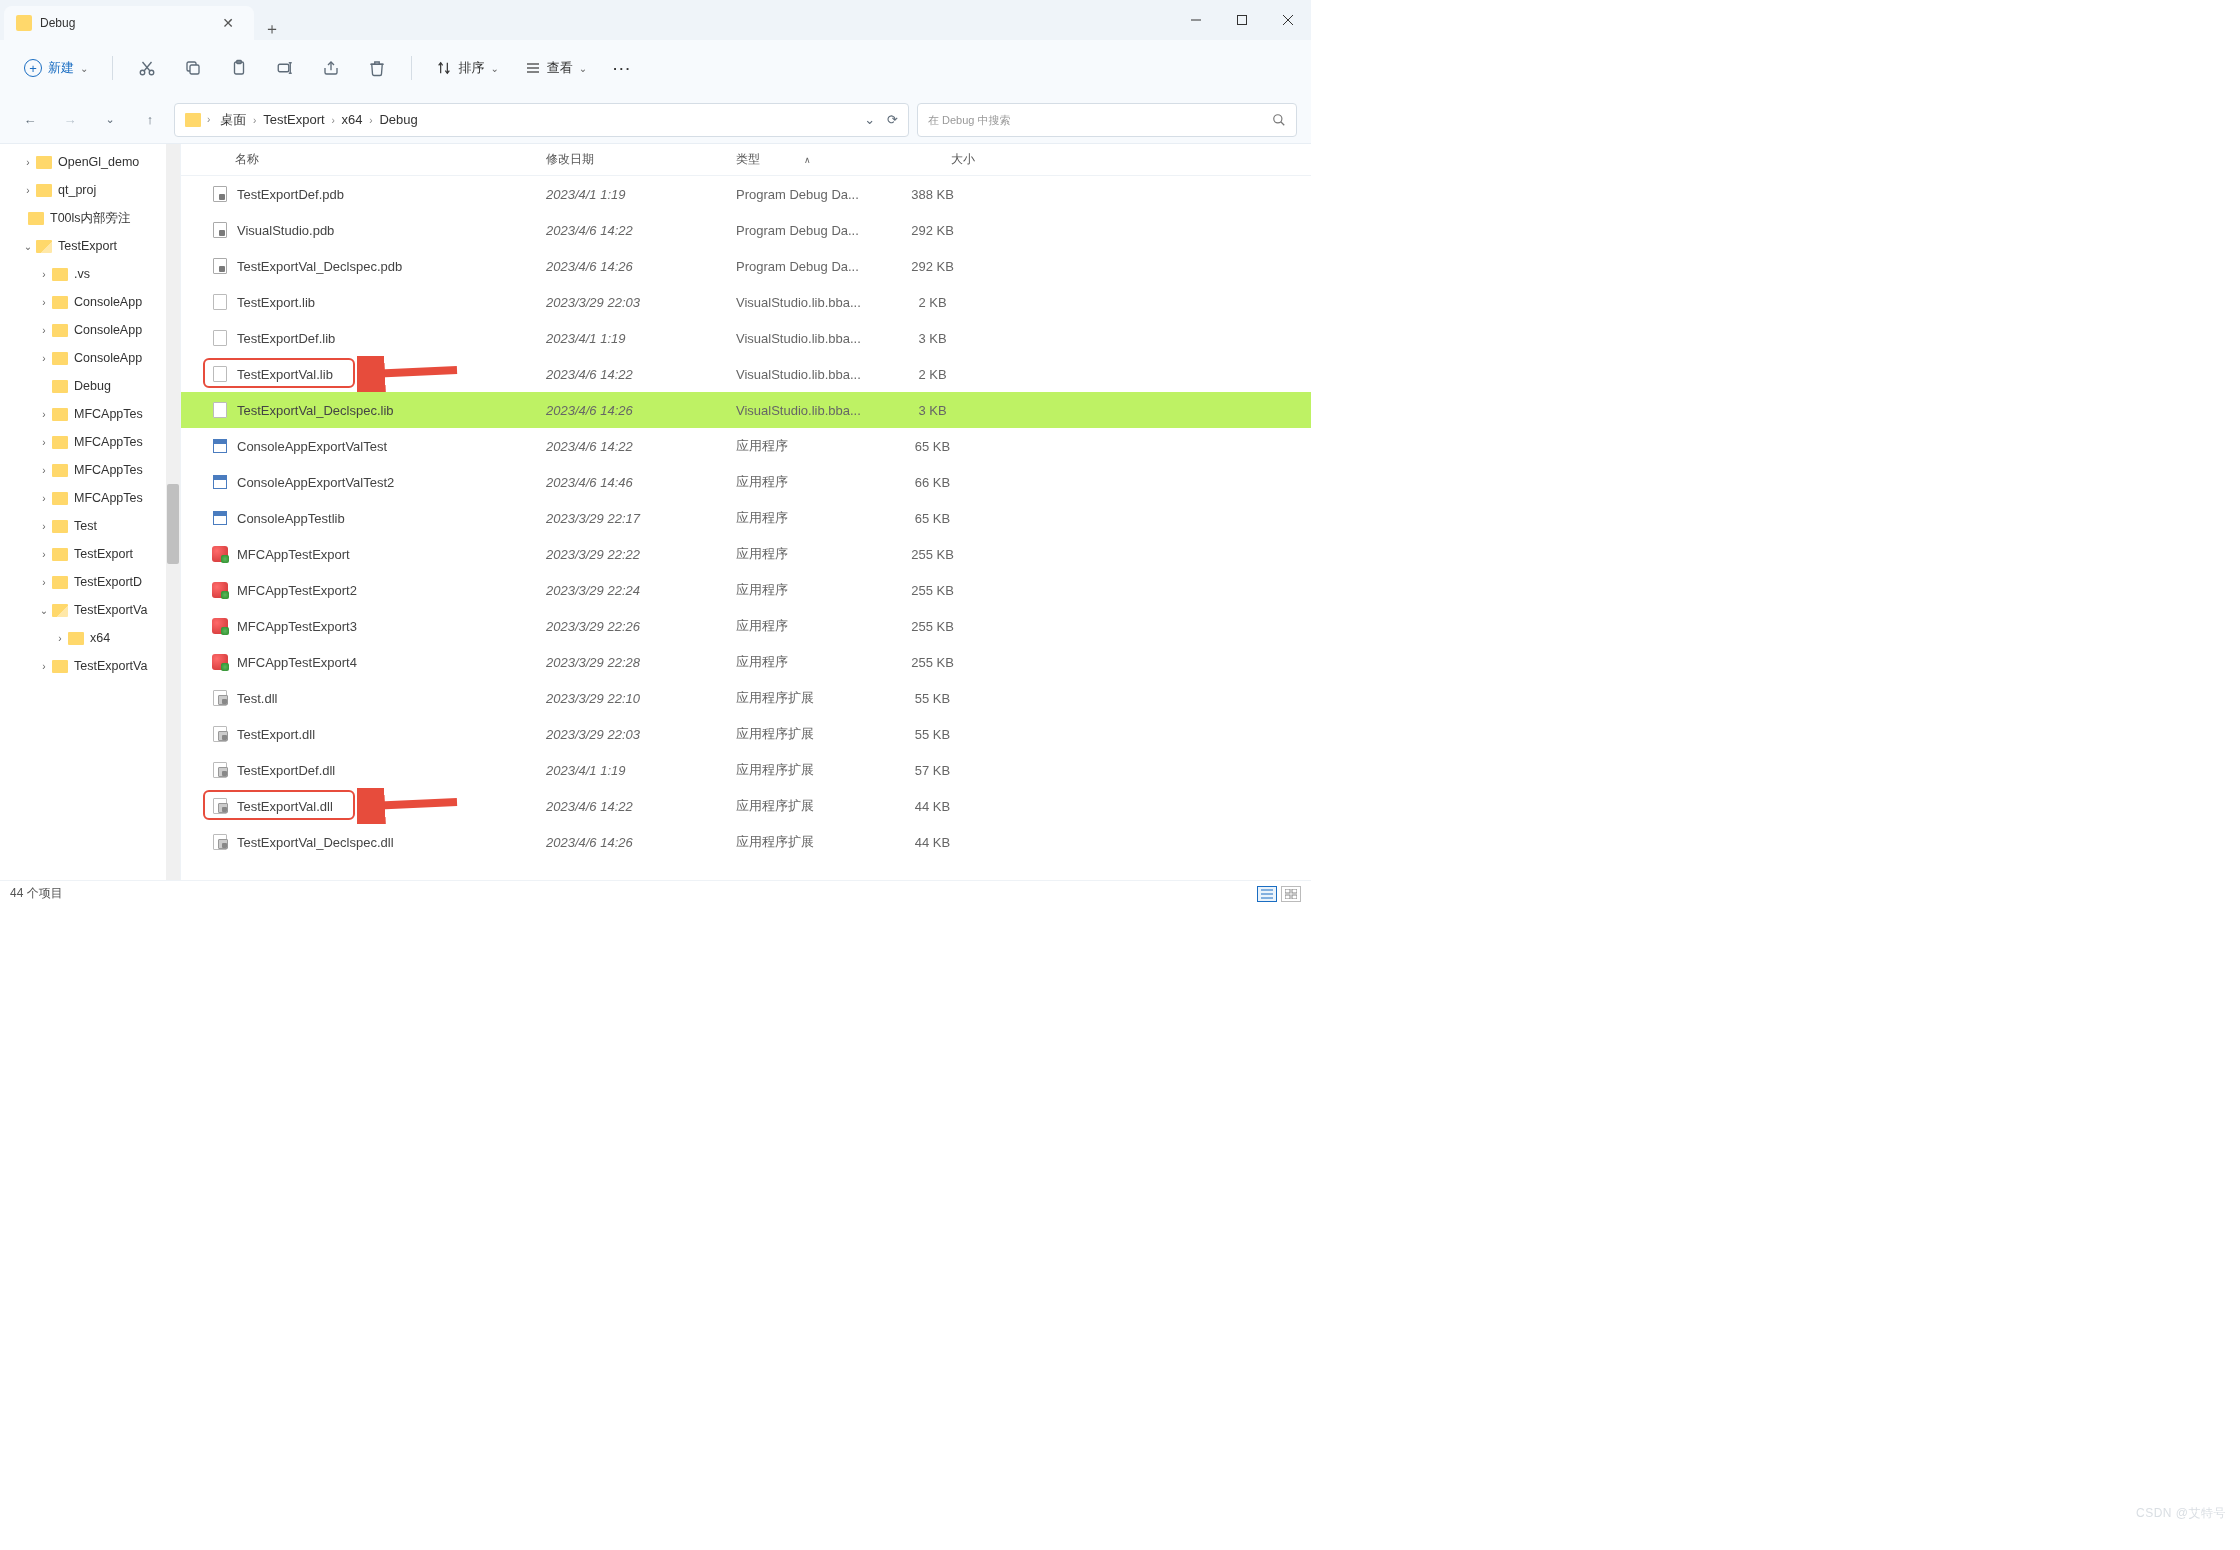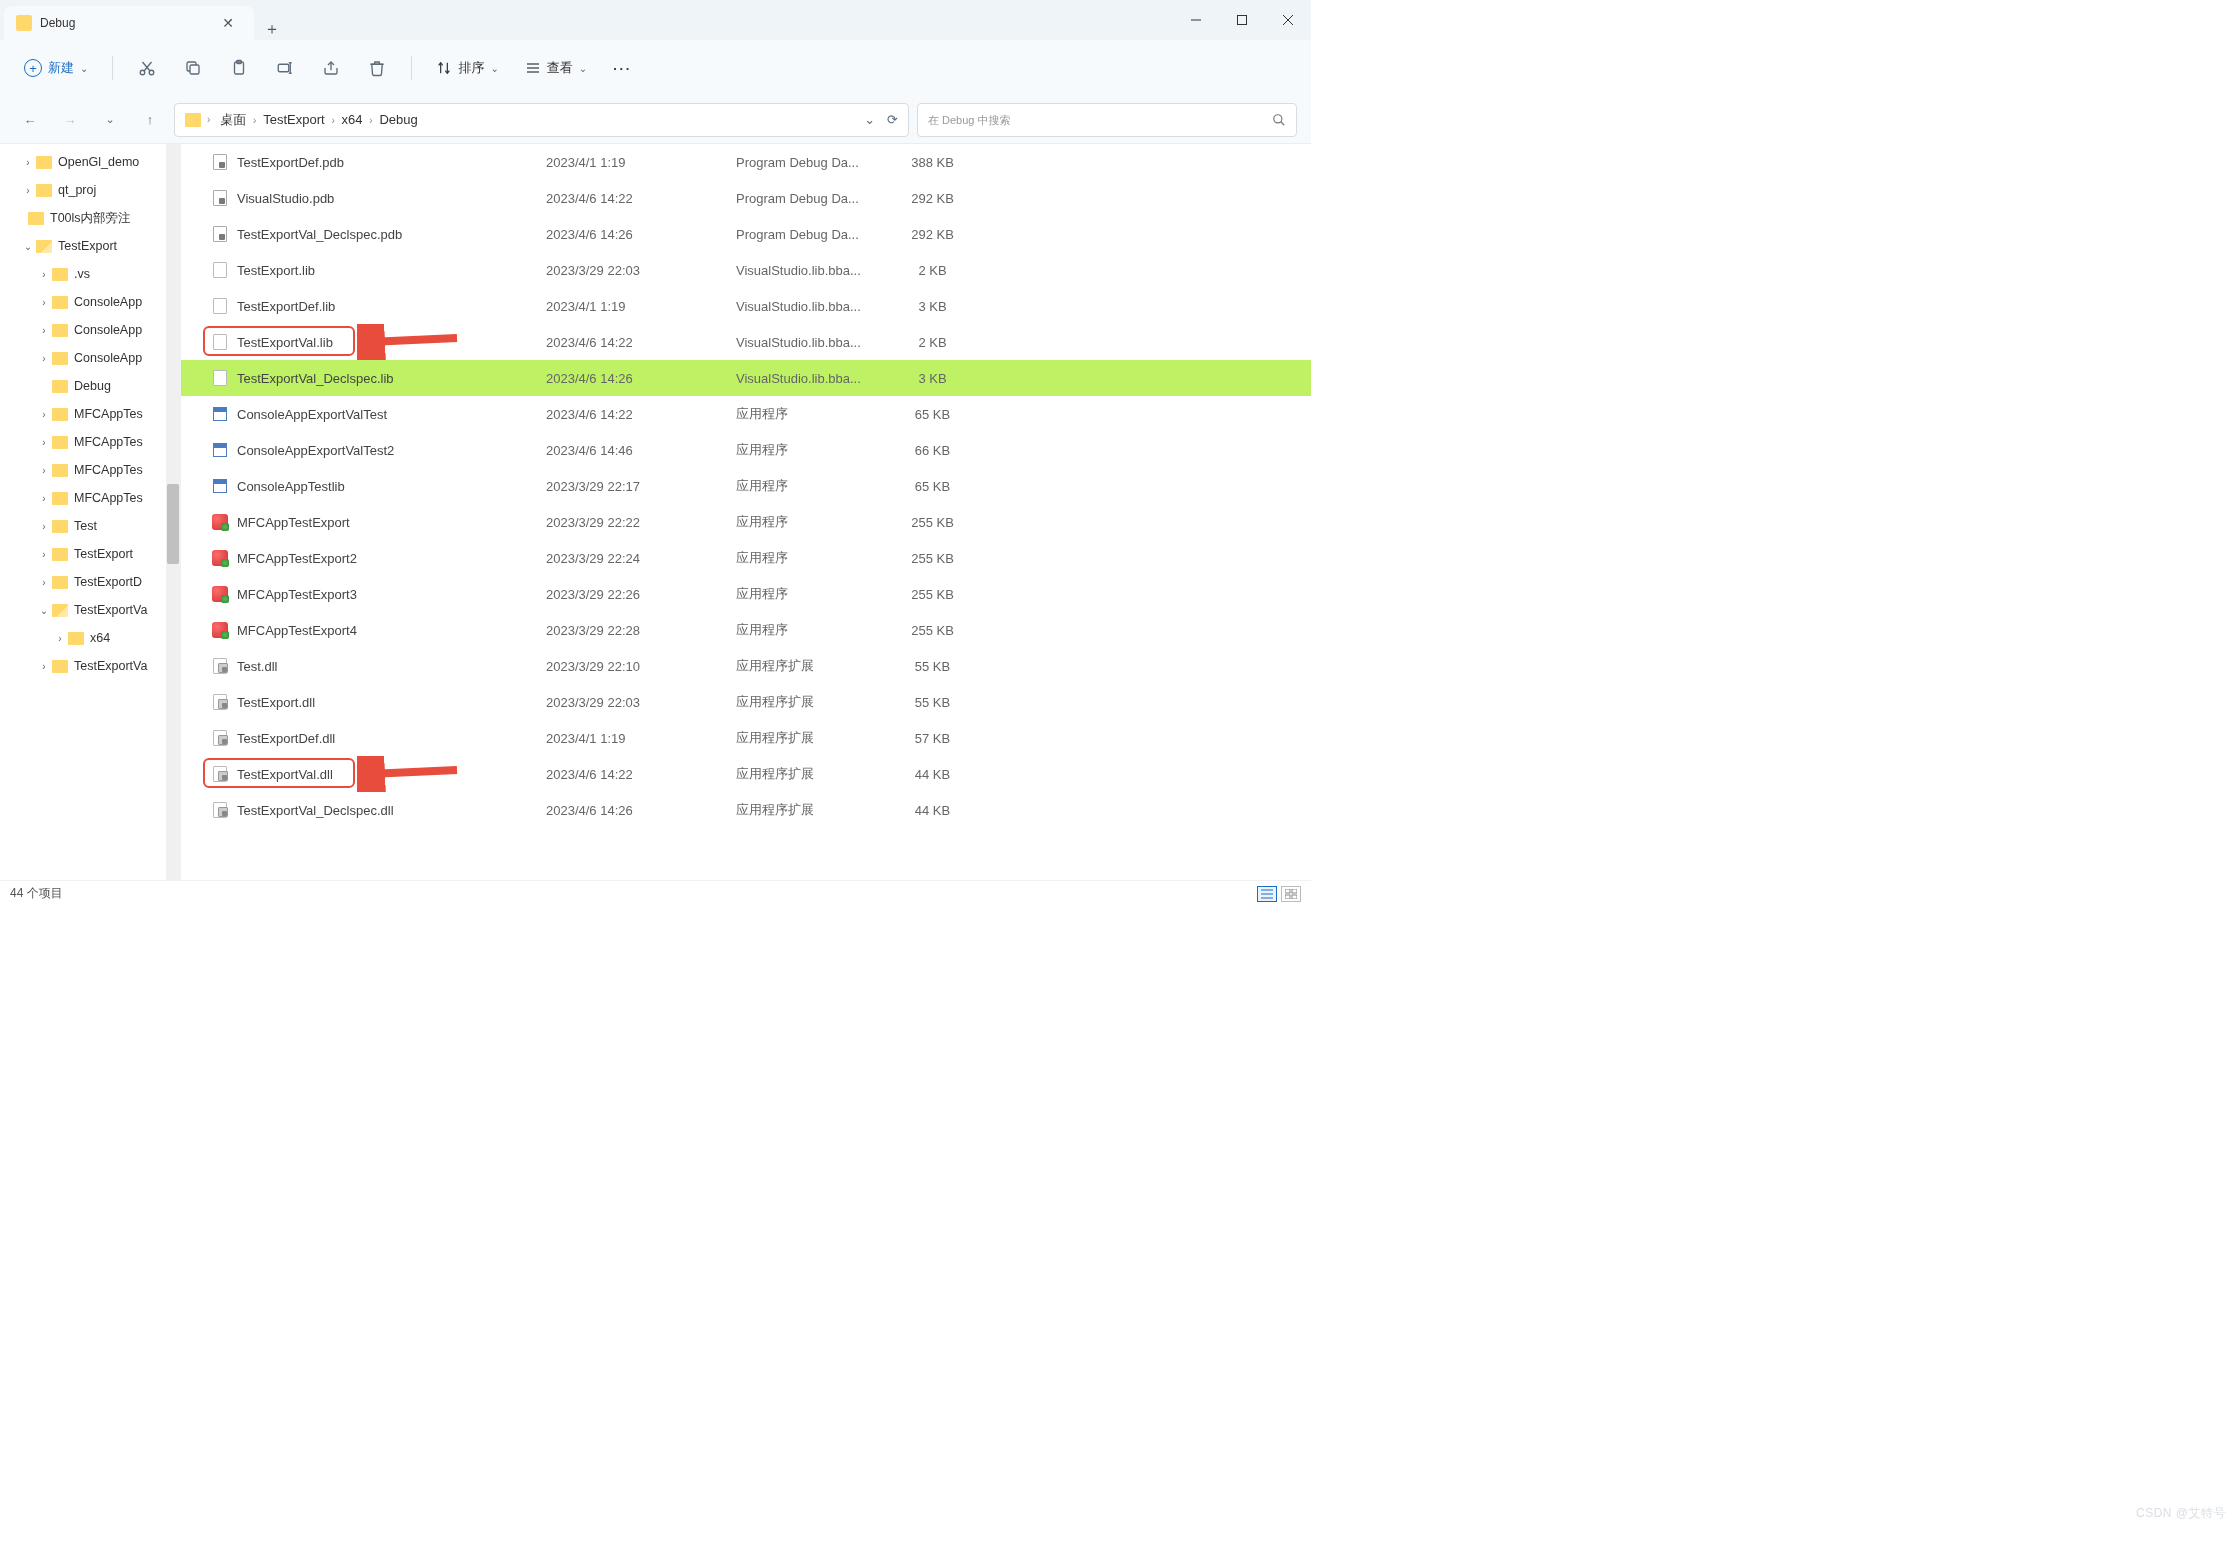--- a/index.html
+++ b/index.html
@@ -69,21 +69,21 @@
     .icon-pdb { width: 14px; height: 16px; border: 1px solid #aaa; background: #fff; border-radius: 1px; position: relative; }
     .icon-pdb::after { content: ''; position: absolute; bottom: 1px; right: 1px; width: 6px; height: 6px; background: #7a7a7a; border-radius: 1px; }
     .icon-exe { width: 14px; height: 14px; border: 1.5px solid #4a7cbf; background: #fff; position: relative; }
     .icon-exe::after { content: ''; position: absolute; top: 0; left: 0; right: 0; height: 4px; background: #4a7cbf; }
     .icon-mfc { width: 16px; height: 16px; background: radial-gradient(circle at 30% 30%, #ff6b6b, #cc3030); border-radius: 3px; position: relative; }
     .icon-mfc::after { content: ''; position: absolute; bottom: -1px; right: -1px; width: 8px; height: 8px; background: radial-gradient(circle, #5bb85b, #2a8a2a); border-radius: 2px; }
     .icon-dll { width: 14px; height: 16px; border: 1px solid #bbb; background: #fff; border-radius: 1px; position: relative; }
     .icon-dll::before { content: ''; position: absolute; bottom: 0px; right: -2px; width: 8px; height: 8px; background: #ccc; border: 1px solid #999; border-radius: 1px; }
     .icon-dll::after { content: ''; position: absolute; bottom: 1px; right: -1px; width: 5px; height: 5px; background: #888; border-radius: 1px; }
     .cell-name { width: 335px; overflow: hidden; text-overflow: ellipsis; white-space: nowrap; }
-    .cell-date { width: 190px; color: #666; }
+    .cell-date { width: 190px; color: #666; font-style: italic; }
     .cell-type { width: 154px; color: #666; overflow: hidden; text-overflow: ellipsis; white-space: nowrap; }
     .cell-size { width: 95px; text-align: center; color: #666; padding-right: 10px; }
     
     .highlight-box { position: absolute; border: 2.5px solid #e74c3c; border-radius: 6px; pointer-events: none; z-index: 5; }
     .arrow-annot { position: absolute; pointer-events: none; z-index: 6; }
     
     
     .status-bar { height: 26px; display: flex; align-items: center; padding: 0 10px; font-size: 12px; color: #555; border-top: 1px solid #eef2f6; }
     .view-toggles { margin-left: auto; display: flex; gap: 4px; align-items: center; }
     .view-toggle { width: 20px; height: 16px; border: 1px solid #bbb; display: flex; align-items: center; justify-content: center; cursor: pointer; }
@@ -315,20 +315,29 @@
           <span class="tree-chevron">›</span>
           <div class="tree-folder-icon"></div>
           <span>TestExportVa</span>
         </div>
       </div>
     <div class="sidebar-scroll">
       <div class="sidebar-thumb"></div>
     </div>
   </div>
   <div class="file-area">
+    <div class="column-headers">
+      <div class="col-name">名称</div>
+      <div class="col-date">修改日期</div>
+      <div class="col-type">
+        <span>类型</span>
+        <span class="sort-ind" style="margin-left:40px;">∧</span>
+      </div>
+      <div class="col-size">大小</div>
+    </div>
     <div class="file-list" id="file-list">
         <div class="file-row">
           <div class="file-icon">
             <div class="icon-pdb"></div>
           </div>
           <div class="cell-name" style="width: 309px;">TestExportDef.pdb</div>
           <div class="cell-date">2023/4/1 1:19</div>
           <div class="cell-type">Program Debug Da...</div>
           <div class="cell-size">388 KB</div>
         </div>

